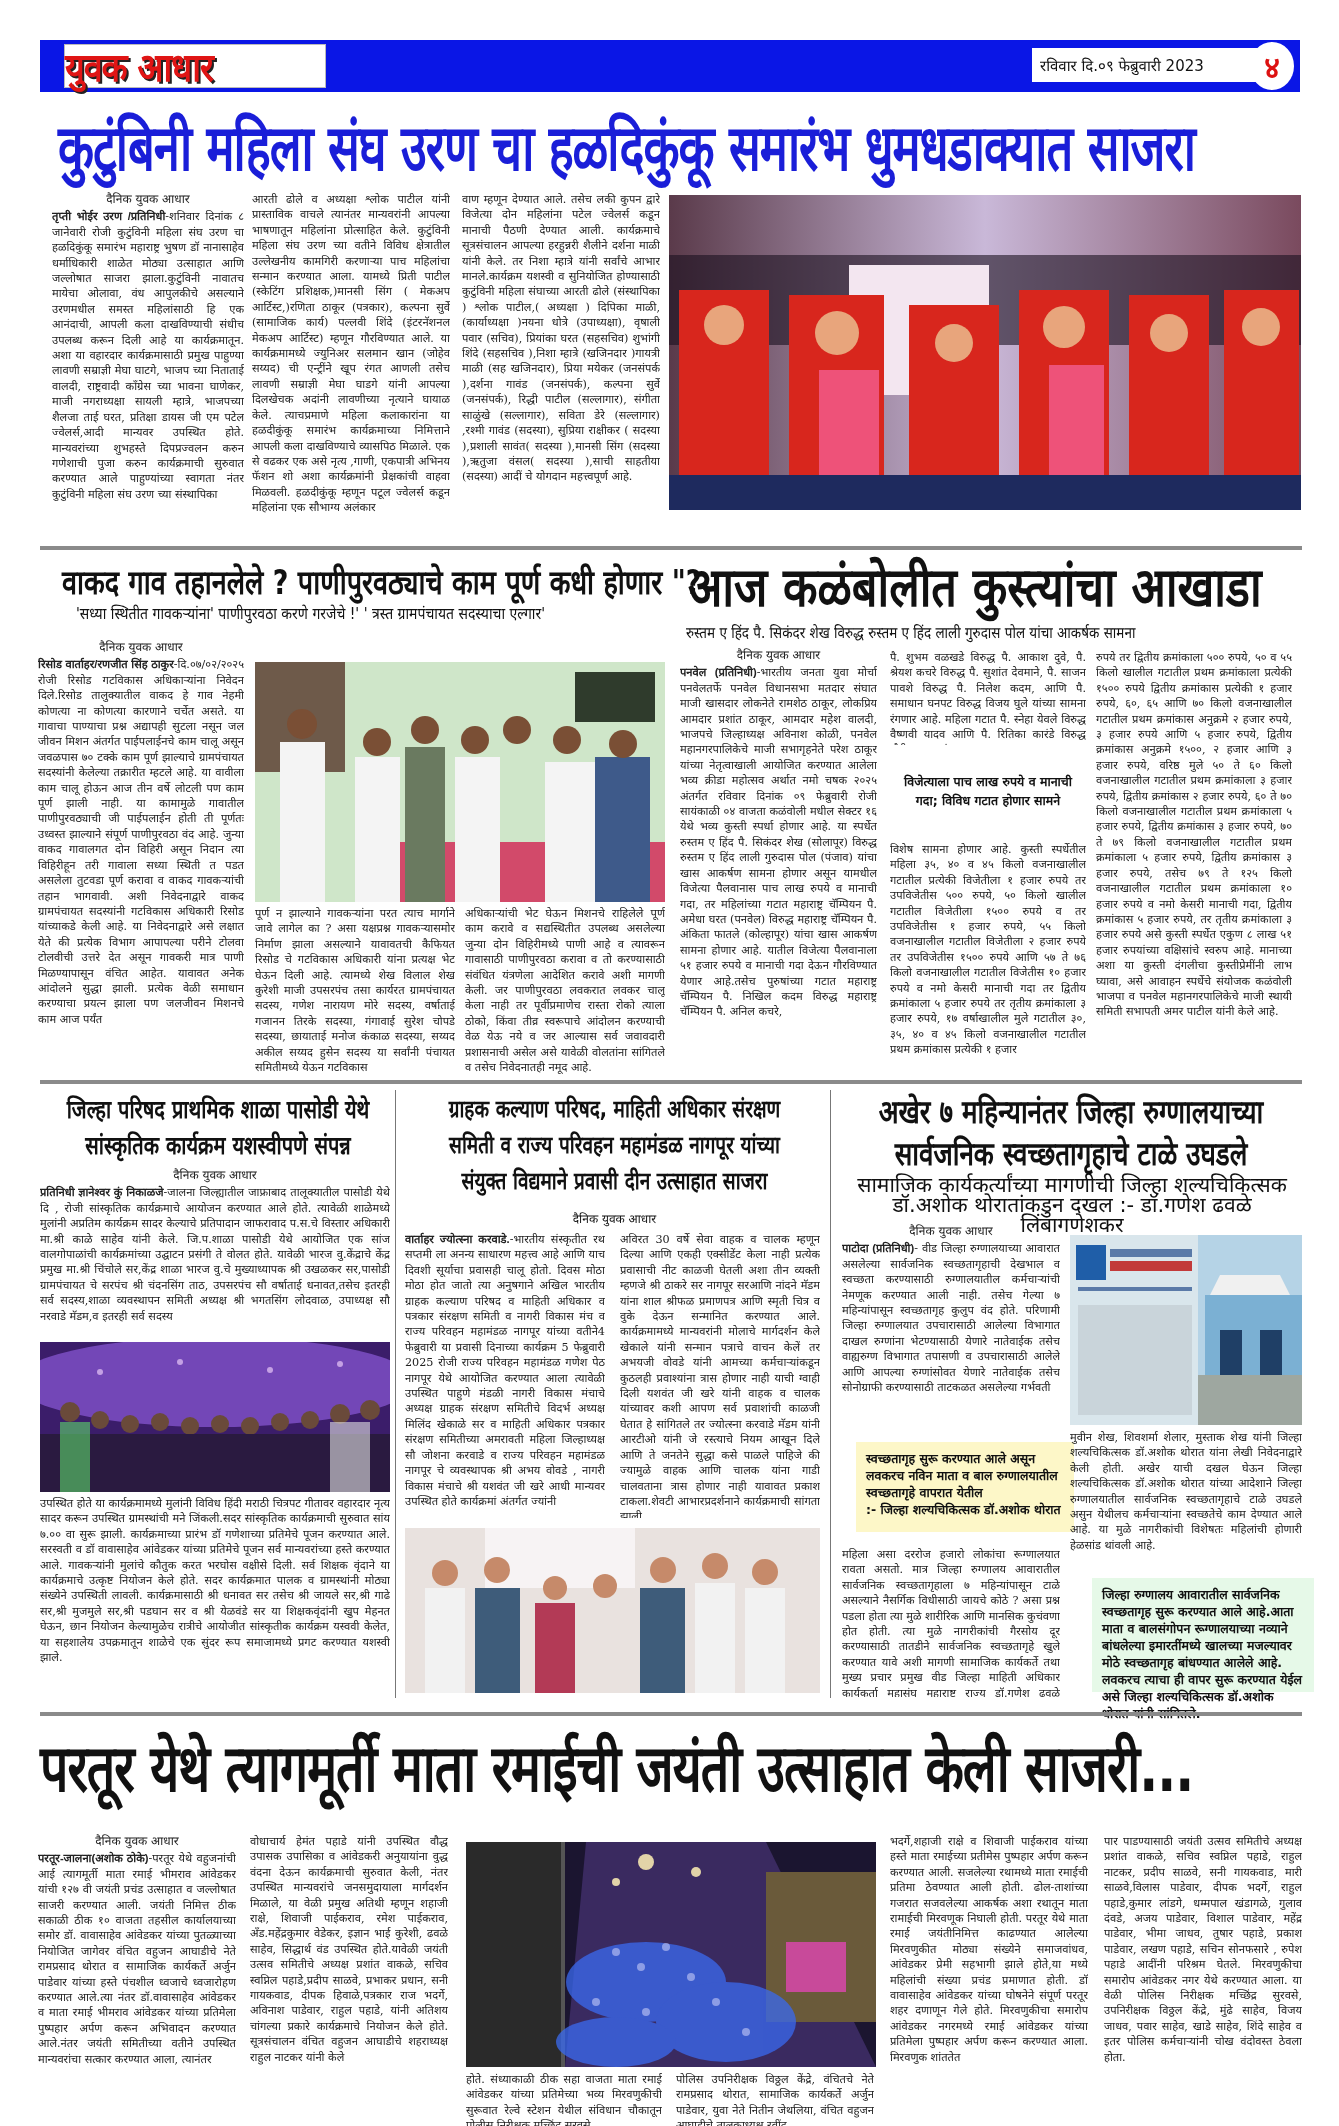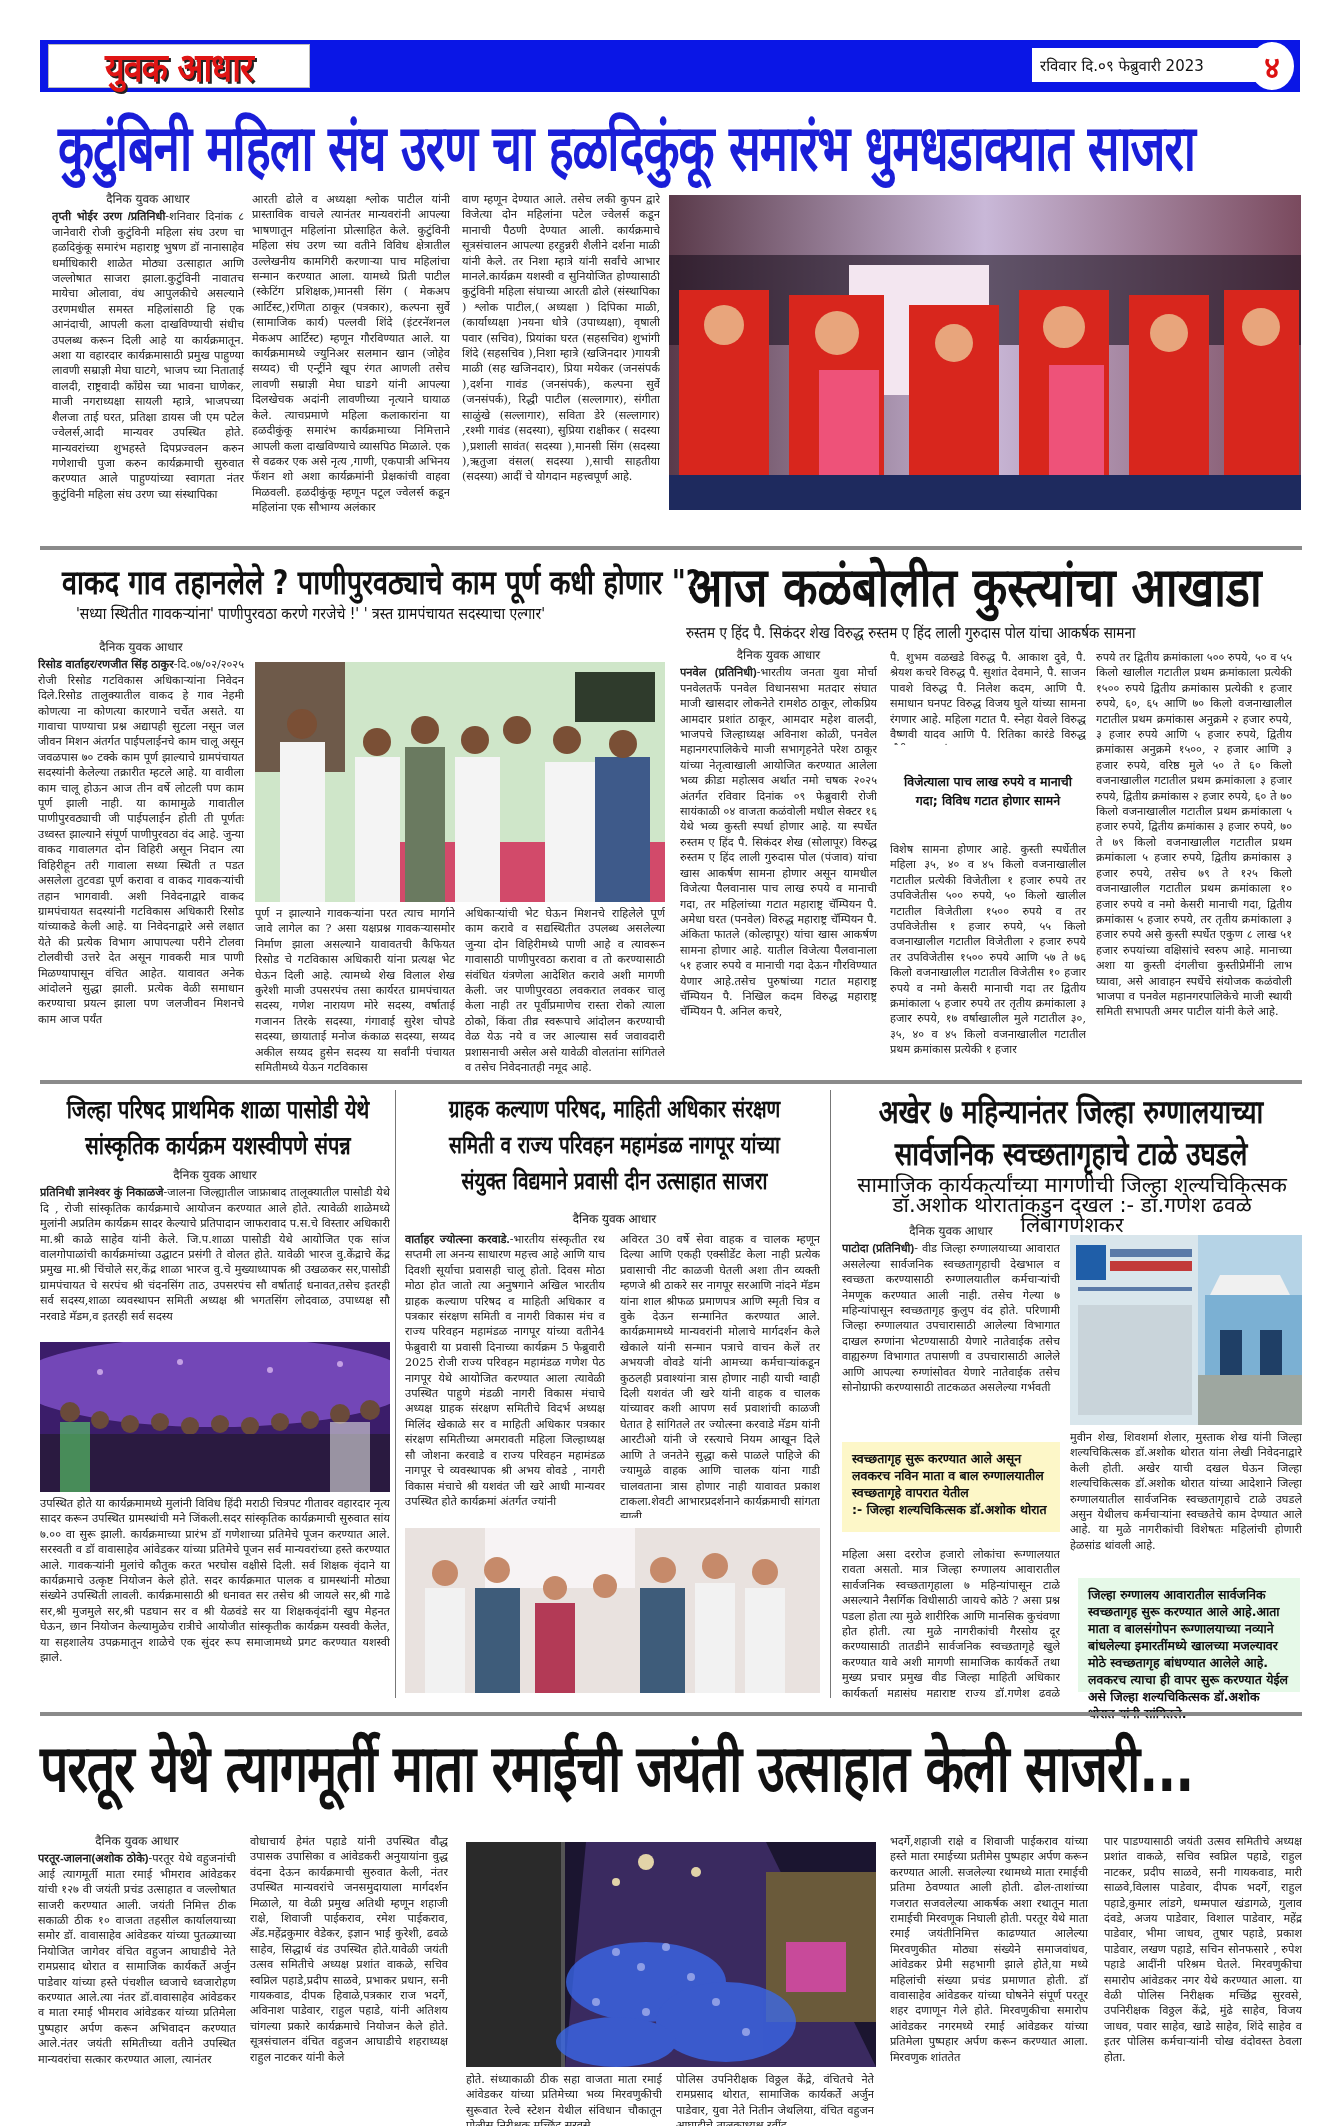--- a/index.html
+++ b/index.html
@@ -1,32 +1,32 @@
 <!DOCTYPE html>
 <html><head>
 <meta charset="utf-8">
 <style>
   * { box-sizing: border-box; margin: 0; padding: 0; }
   html, body { width: 1339px; height: 2126px; background: #ffffff; overflow: hidden; }
   body { position: relative; font-family: "DejaVu Sans", sans-serif; color: #111; }
   .abs { position: absolute; }
   .masthead { left: 40px; top: 40px; width: 1260px; height: 52px; background: #0a16e6; }
-  .logo-box { position: absolute; left: 8px; top: 4px; width: 262px; height: 44px; background: #fff; border: 1px solid #bbb; display:flex; align-items:center; justify-content:center; }
+  .logo-box { position: absolute; left: 24px; top: 4px; width: 262px; height: 44px; background: #fff; border: 1px solid #bbb; display:flex; align-items:center; }
   .logo-text { font-family: "DejaVu Sans", sans-serif; font-weight: bold; font-size: 34px; color: #e01515; letter-spacing: -1px; text-shadow: 2px 2px 0 #222; transform: scaleY(1.15); }
   .date-box { position: absolute; right: 24px; top: 8px; height: 34px; width: 244px; background: #fff; display:flex; align-items:center; padding-left: 8px; font-size: 15px; color:#111; }
   .page-no { position: absolute; right: 6px; top: 2px; width: 44px; height: 48px; border-radius: 50%; background:#fff; color:#d11; font-weight:bold; font-size: 30px; display:flex; align-items:center; justify-content:center; }
   .h-blue { font-weight: bold; color: #1a1ed8; font-size: 44px; letter-spacing: -1px; white-space: nowrap; transform-origin: left top; }
   .h-black { font-weight: bold; color: #111; white-space: nowrap; }
   .body-col { font-size: 11.2px; line-height: 15.4px; text-align: justify; color:#222; font-family: "DejaVu Serif", serif; overflow: hidden; }
   .body-col b { font-family: Liberation Sans, sans-serif; font-weight: bold; }
   .dateline { text-align:center; font-weight:normal; font-family: "DejaVu Sans", sans-serif; font-size: 12px; margin-bottom: 2px; }
   .rule { height: 4px; background: #8a8a8a; }
   .vrule { width: 1px; background: #777; }
   .photo { overflow: hidden; }
-  .caption-box { font-weight: bold; font-size: 12.5px; line-height: 17px; padding: 8px 10px; font-family: "DejaVu Sans", sans-serif; }
+  .caption-box { font-weight: bold; font-size: 12.5px; line-height: 17px; padding: 8px 10px; font-family: "DejaVu Sans", sans-serif; margin-left: 14px; }
 </style>
 </head>
 <body>
 
 <div class="abs masthead">
   <div class="logo-box">
     <span class="logo-text">युवक आधार</span>
   </div>
   <div class="date-box">
     <span>रविवार दि.०९ फेब्रुवारी 2023</span>

